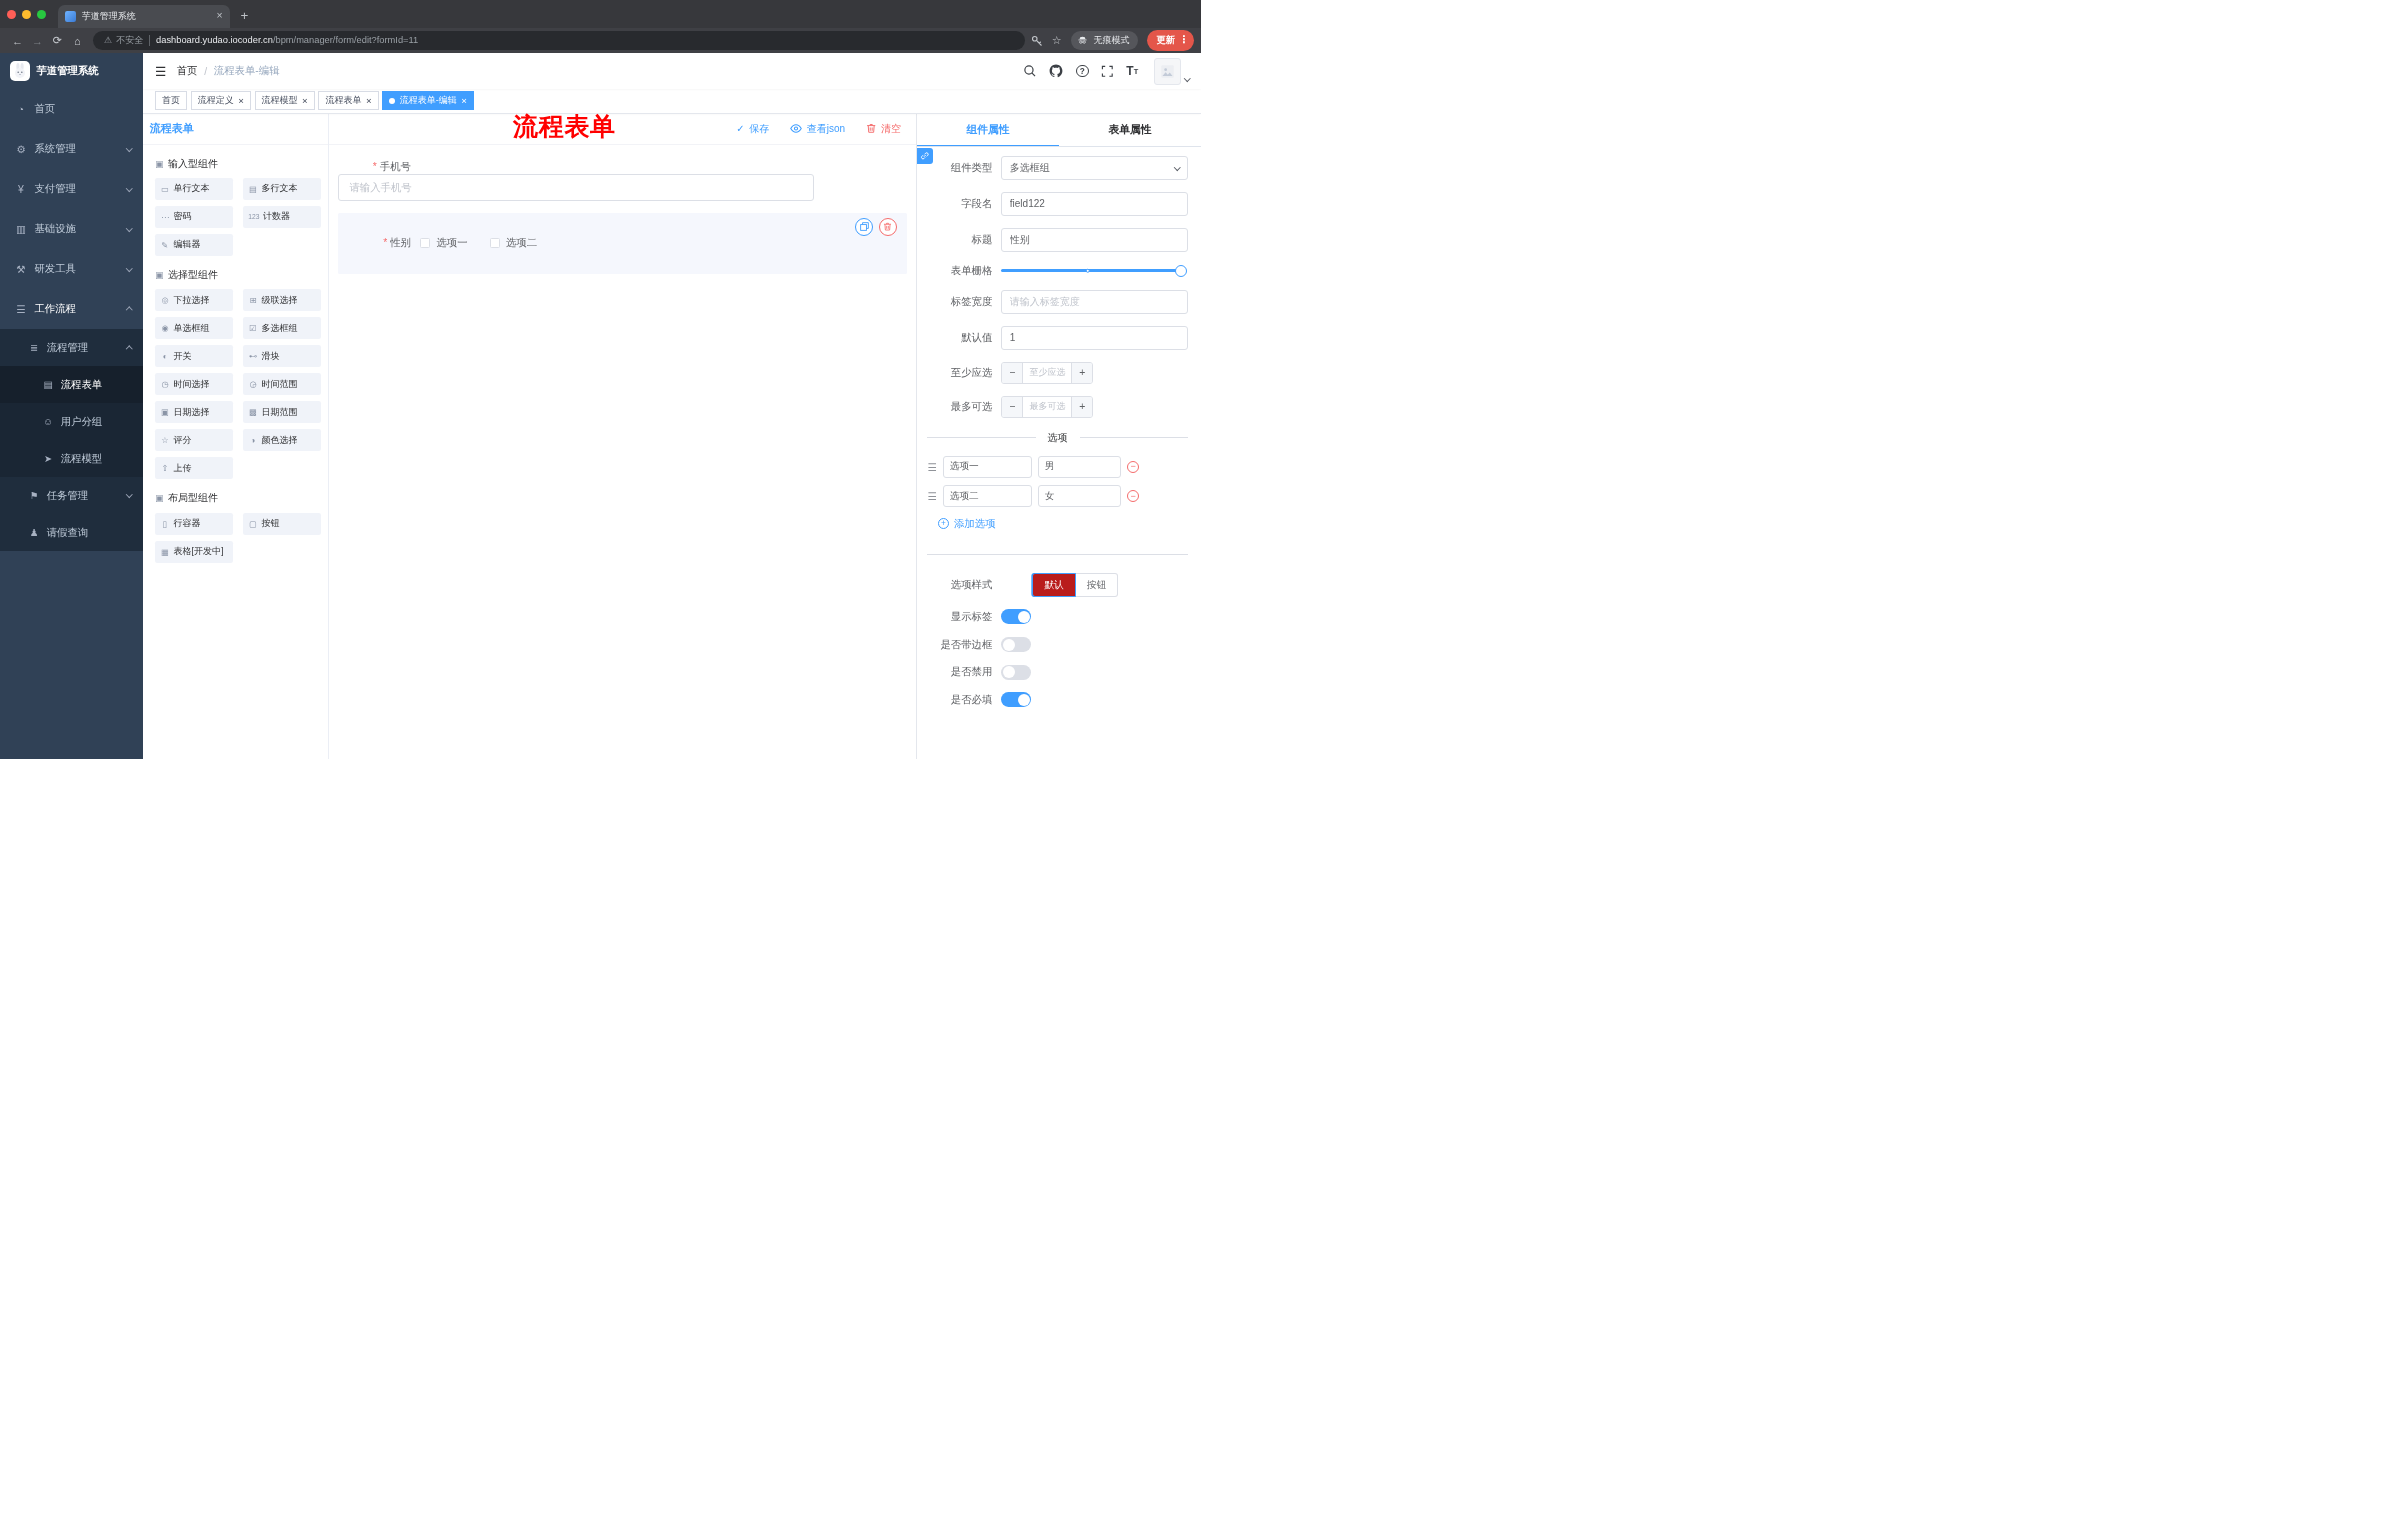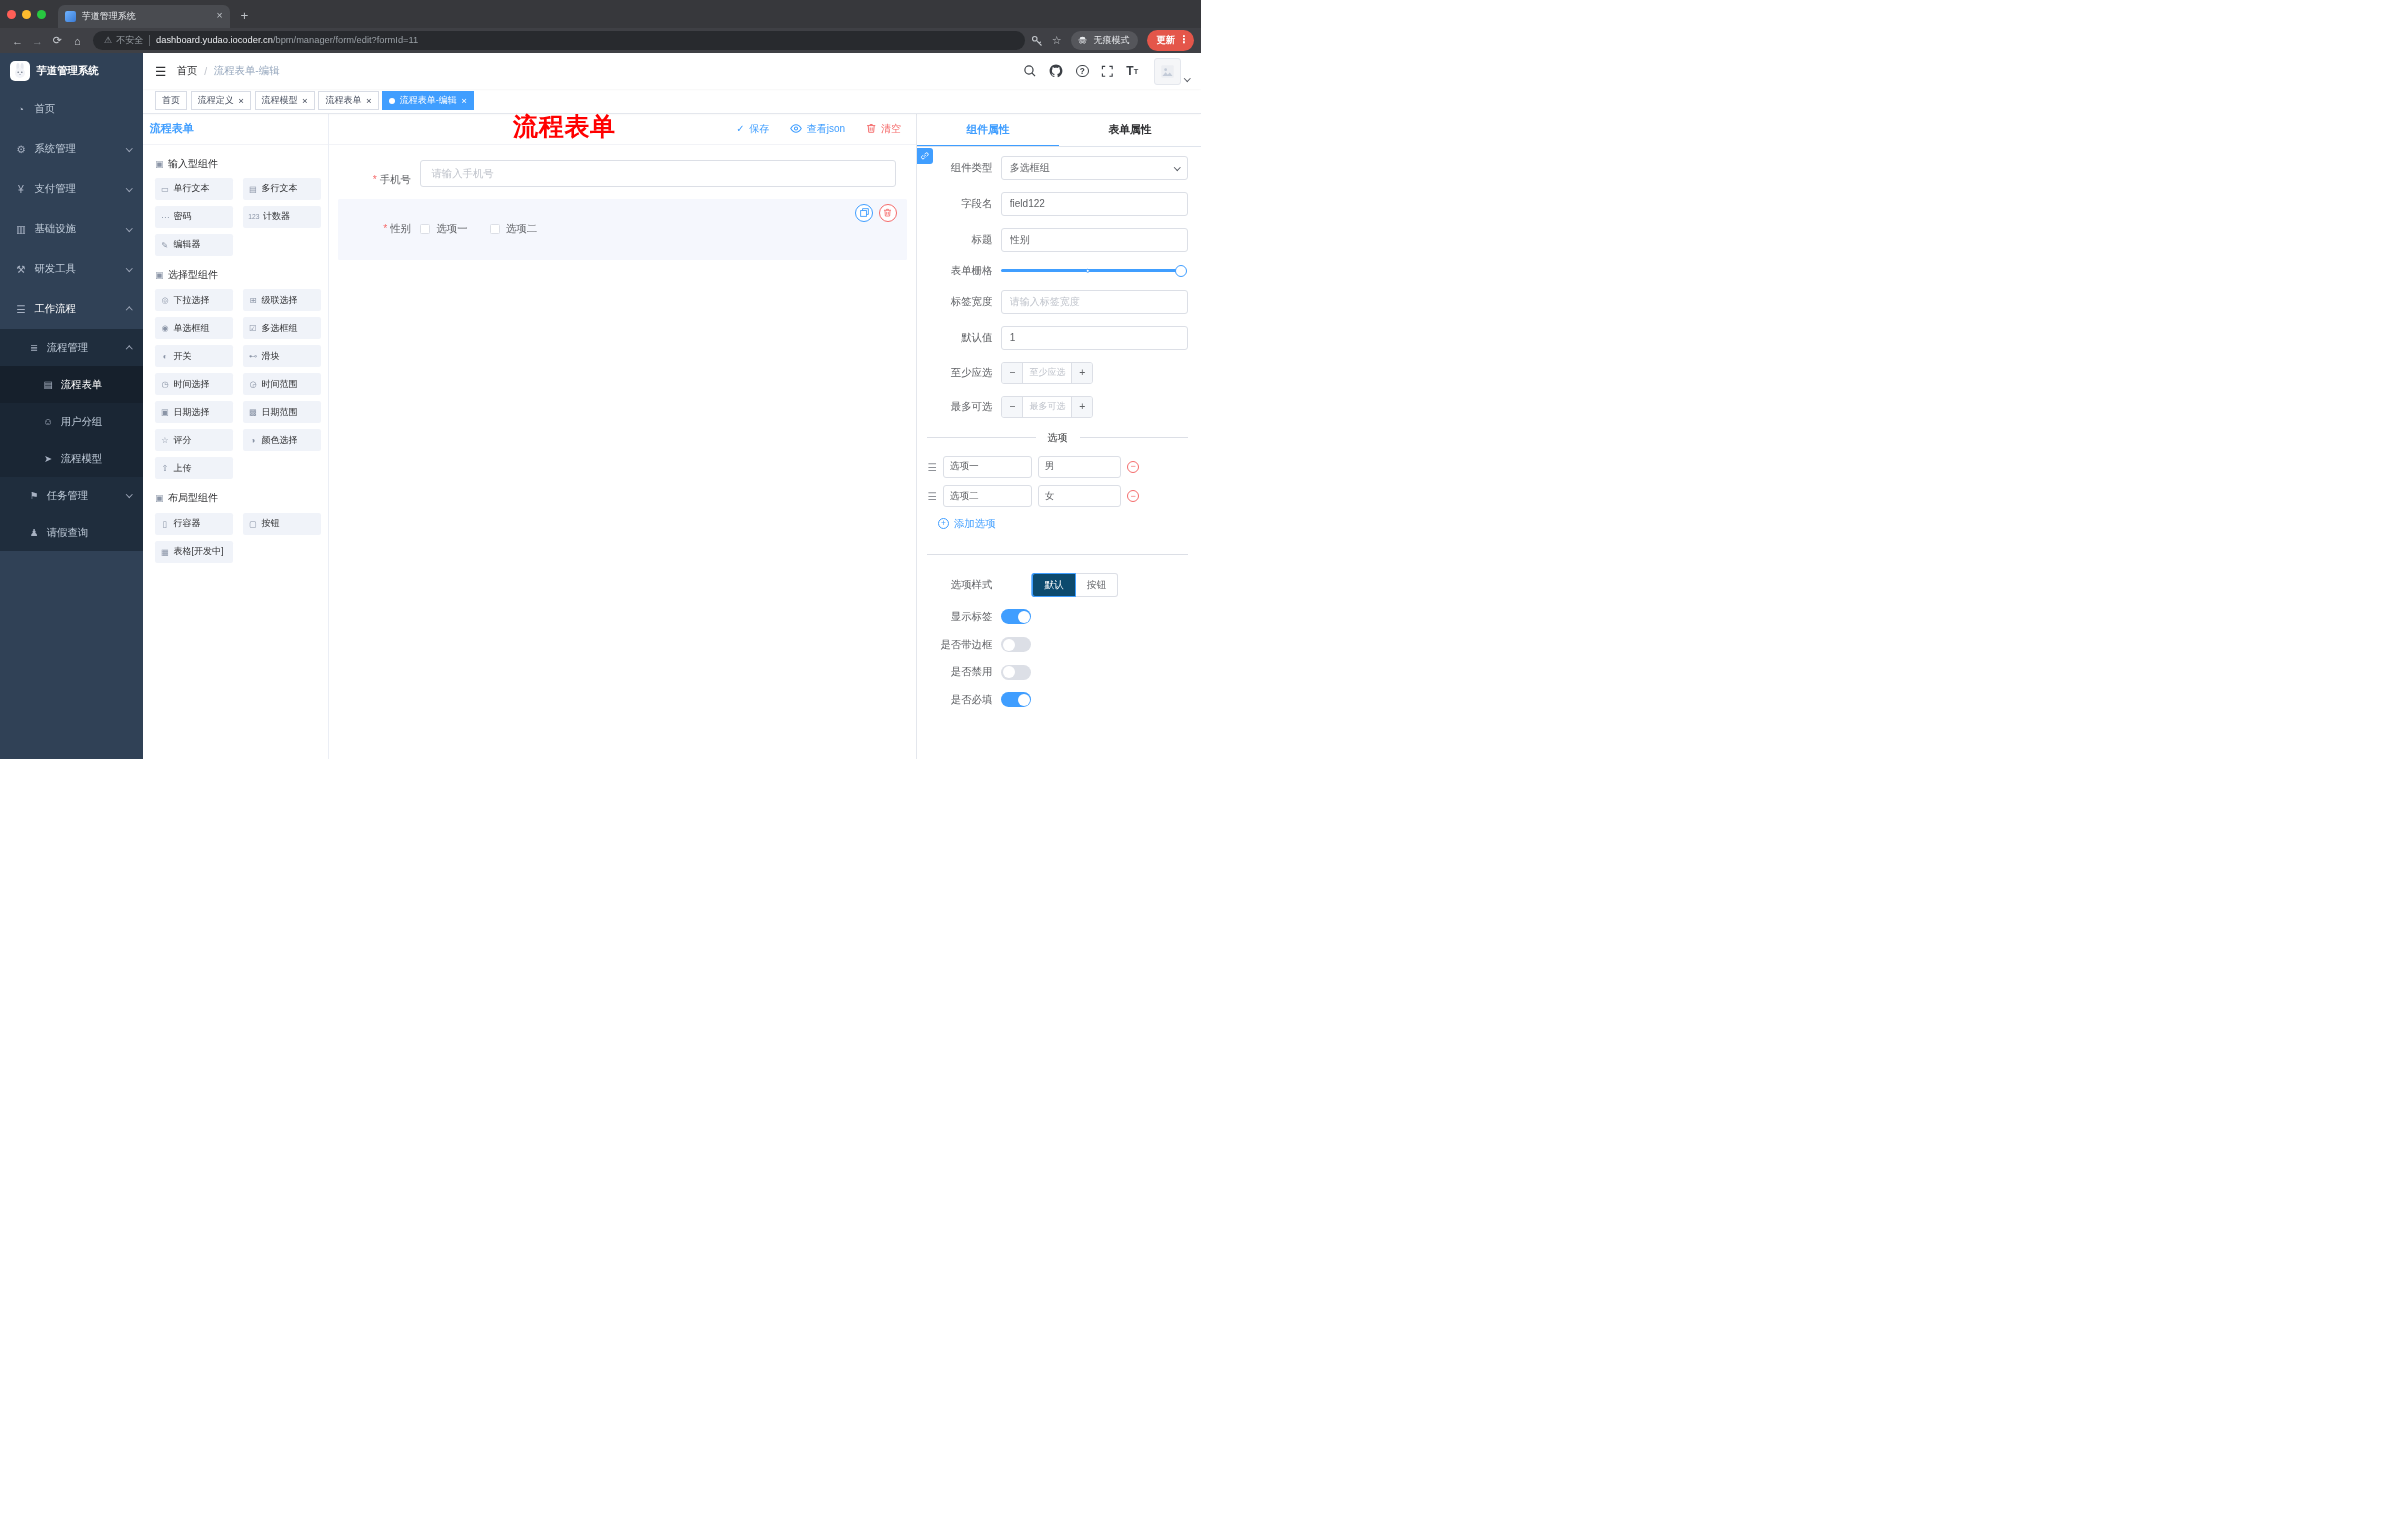--- a/index.html
+++ b/index.html
@@ -115,21 +115,21 @@
   .radio-item.sel { color:#409eff; }
   .rdot { width:10.4px; height:10.4px; border-radius:50%; border:0.7px solid #dcdfe6; background:#fff; flex:none;}
   .rdot.on { border-color:#409eff; background:radial-gradient(circle,#fff 0 1.9px,#409eff 2.2px); }
 
   .canvas-col { flex:1; display:flex; flex-direction:column; min-width:0;}
   .canvas-head { height:31px; flex:none; display:flex; align-items:center; justify-content:flex-end;
     gap:21px; padding-right:15px; border-bottom:0.7px solid #f2f3f7;}
   .txt-btn { display:inline-flex; align-items:center; gap:4.5px; font-size:10px; color:#409eff; cursor:pointer;}
   .txt-btn.danger { color:#f56c6c; }
   .canvas-body { flex:1; padding:15px 9px; overflow:hidden;}
-  .form-row { display:flex; align-items:flex-end; }
+  .form-row { display:flex; align-items:flex-start;flex-direction:column; }
   .c-label { width:73px; text-align:right; margin-right:9px; font-size:10.4px; color:#606266; flex:none;}
   .c-label.req::before { content:"*"; color:#f56c6c; margin-right:3px;}
   .c-input { width:476px; height:27px; border:0.7px solid #dcdfe6; border-radius:3px; padding:0 10.4px;
     font-size:10.4px; color:#606266; outline:none;}
   input::placeholder, textarea::placeholder { color:#c0c4cc; }
   .selected-block { position:relative; margin-top:12px; background:#f5f7fd; border-radius:1.5px; height:61px;
     display:flex; align-items:center; }
   .block-actions { position:absolute; top:5.2px; right:10.4px; display:flex; gap:5.2px;}
   .act-btn { width:18px; height:18px; border-radius:50%; background:#fff; display:flex; align-items:center;
     justify-content:center; cursor:pointer;}
@@ -180,21 +180,21 @@
   .remove-btn { width:12.6px; height:12.6px; border-radius:50%; border:1.1px solid #f56c6c; color:#f56c6c;
     display:flex; align-items:center; justify-content:center; font-size:9px; line-height:1; cursor:pointer; flex:none;}
   .add-opt { display:inline-flex; align-items:center; gap:5.2px; color:#409eff; font-size:10.4px; margin:1.5px 0 4.5px 10.4px; cursor:pointer;}
   .plus-circle { width:11px; height:11px; border:1.1px solid #409eff; border-radius:50%; display:flex;
     align-items:center; justify-content:center; font-size:8.2px; line-height:1;}
   .rbg { display:flex; }
   .rbg-item { height:24px; padding:0 11px; display:flex; align-items:center; font-size:9.7px;
     border:0.7px solid #dcdfe6; color:#606266; background:#fff; cursor:pointer;}
   .rbg-item:first-child { border-radius:3px 0 0 3px; }
   .rbg-item:last-child { border-radius:0 3px 3px 0; border-left:none;}
-  .rbg-item.on { background:#0c4a6e; border-color:#409eff; color:#fff; box-shadow:-0.7px 0 0 0 #409eff;}
+  .rbg-item.on { background:#b91c1c; border-color:#409eff; color:#fff; box-shadow:-0.7px 0 0 0 #409eff;}
   .switch { width:30px; height:15px; border-radius:7.4px; background:#dcdfe6; position:relative; cursor:pointer; flex:none;}
   .switch::after { content:""; position:absolute; top:1.5px; left:1.5px; width:12px; height:12px; background:#fff; border-radius:50%;}
   .switch.on { background:#409eff; }
   .switch.on::after { left:auto; right:1.5px; }
   .prow.sw { margin-bottom:12.6px; }
   .style-row { margin-top:4.5px;gap:31px; }
 </style>
 </head>
 <body>
 

